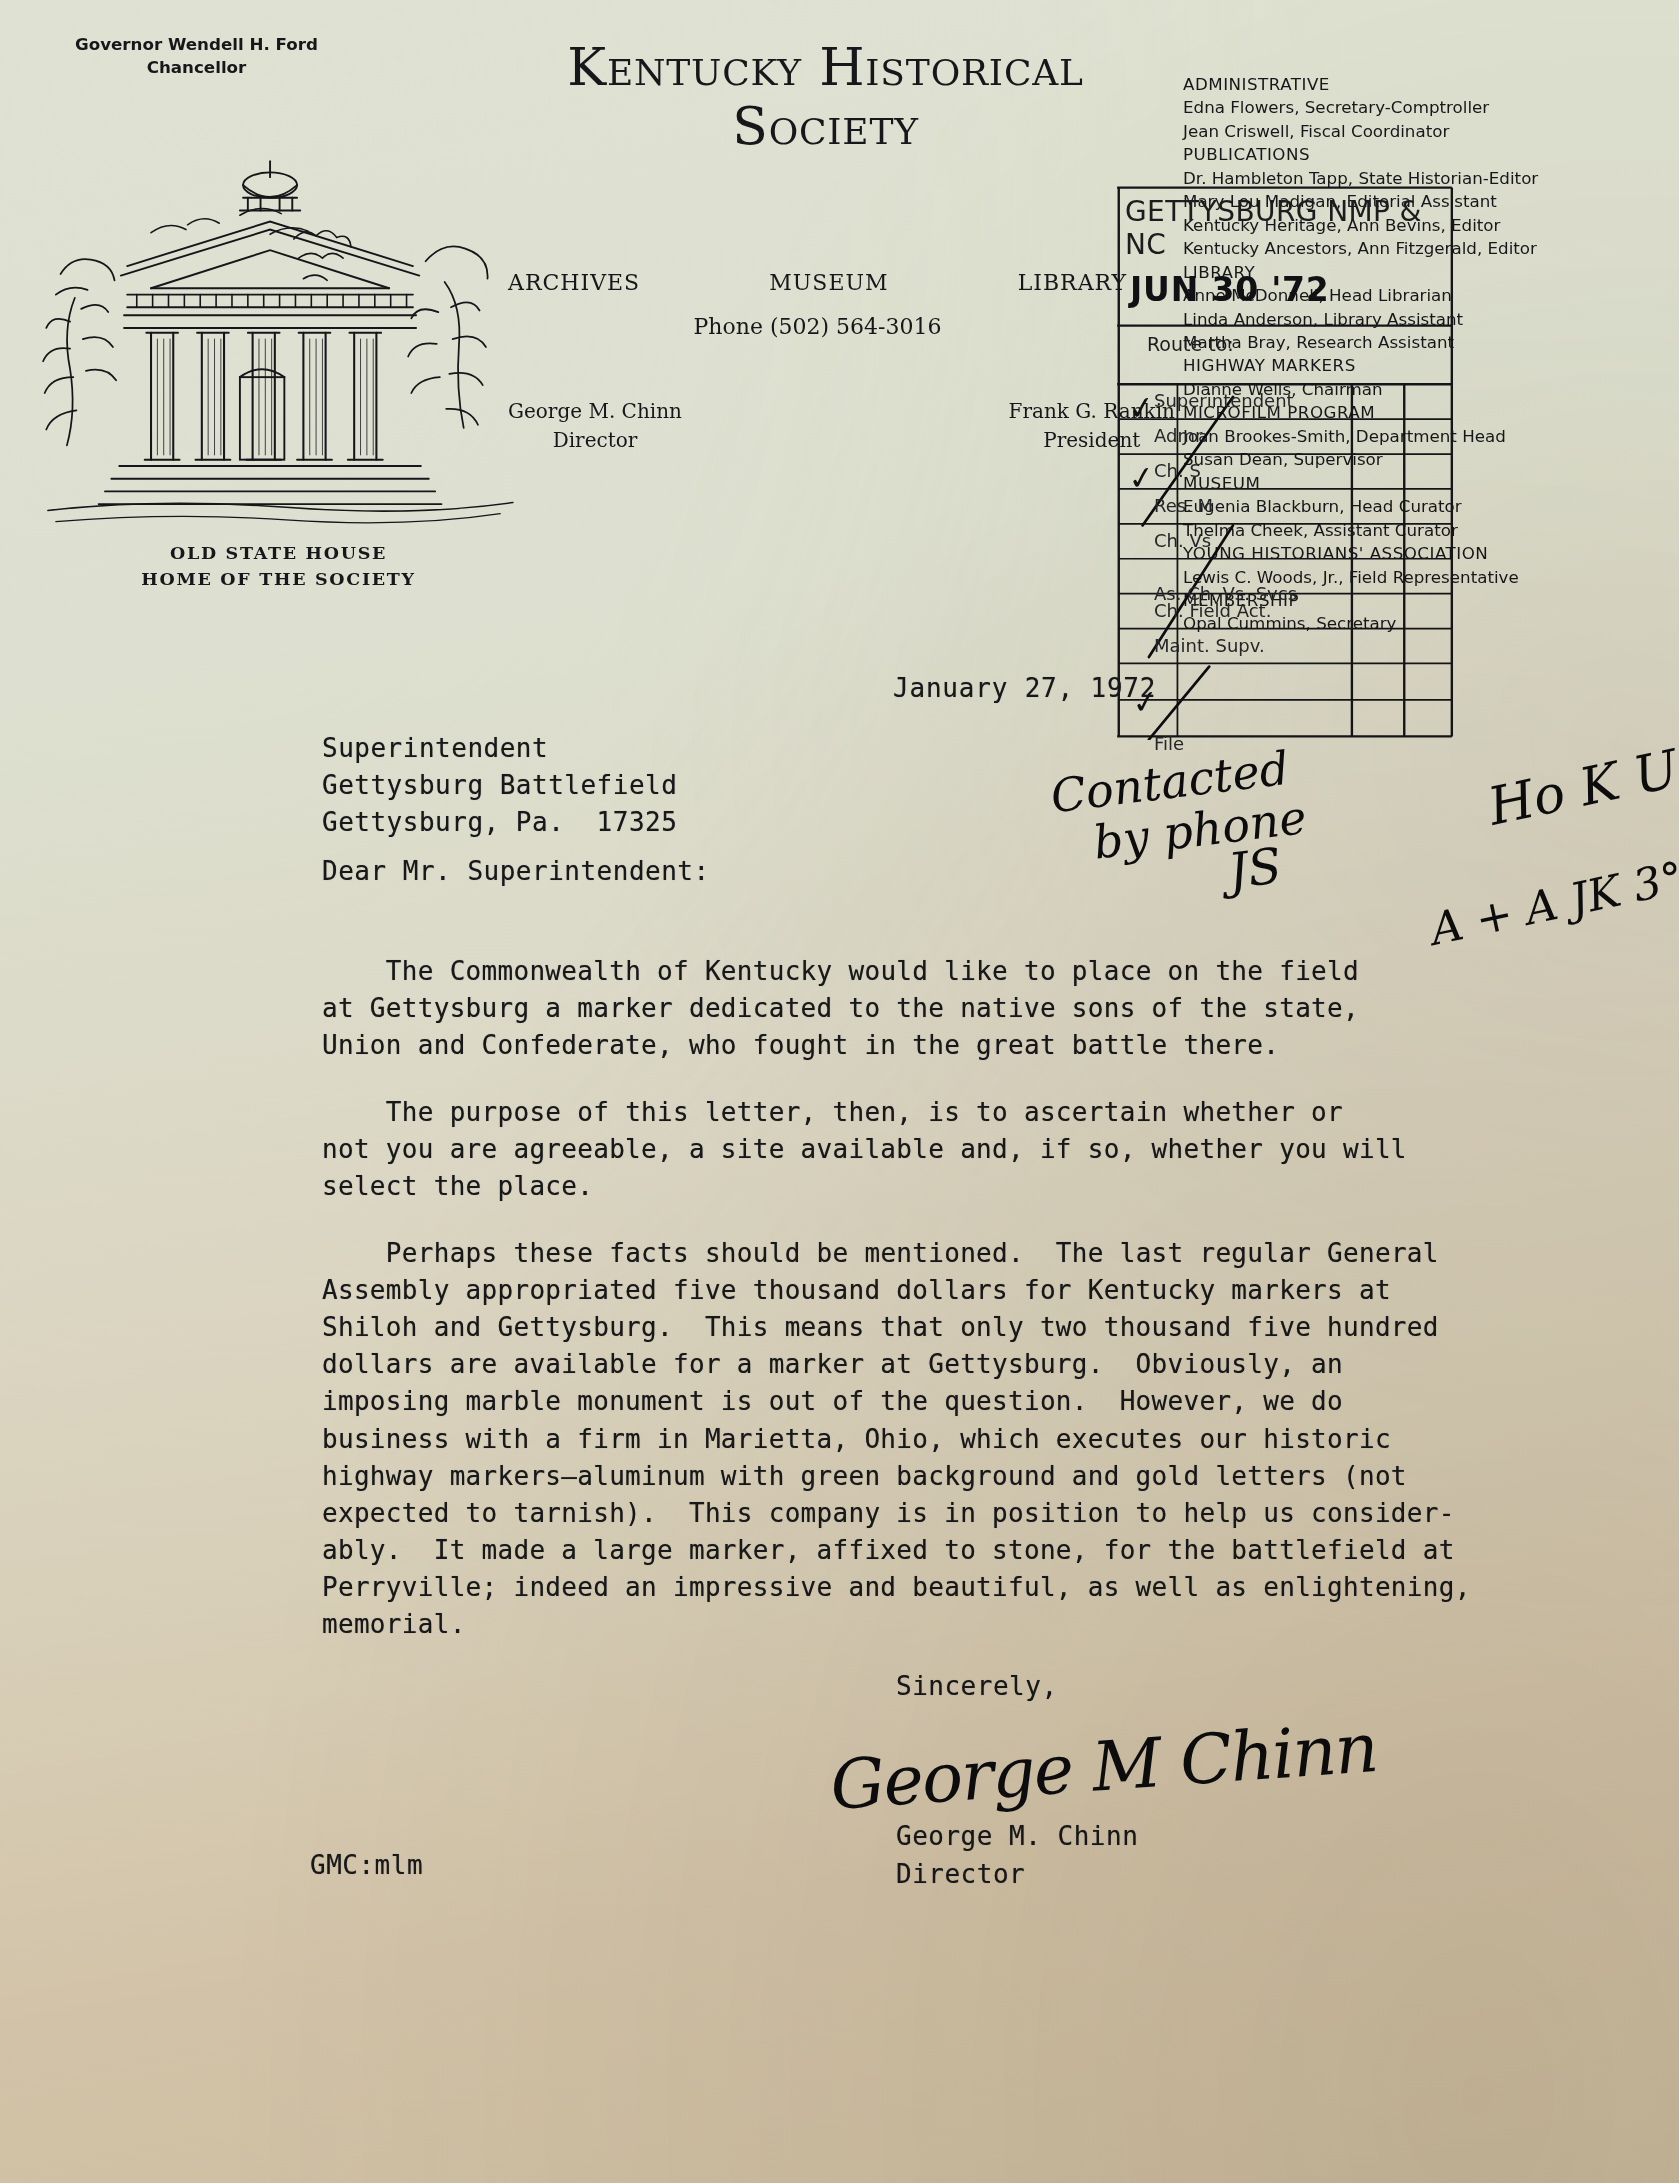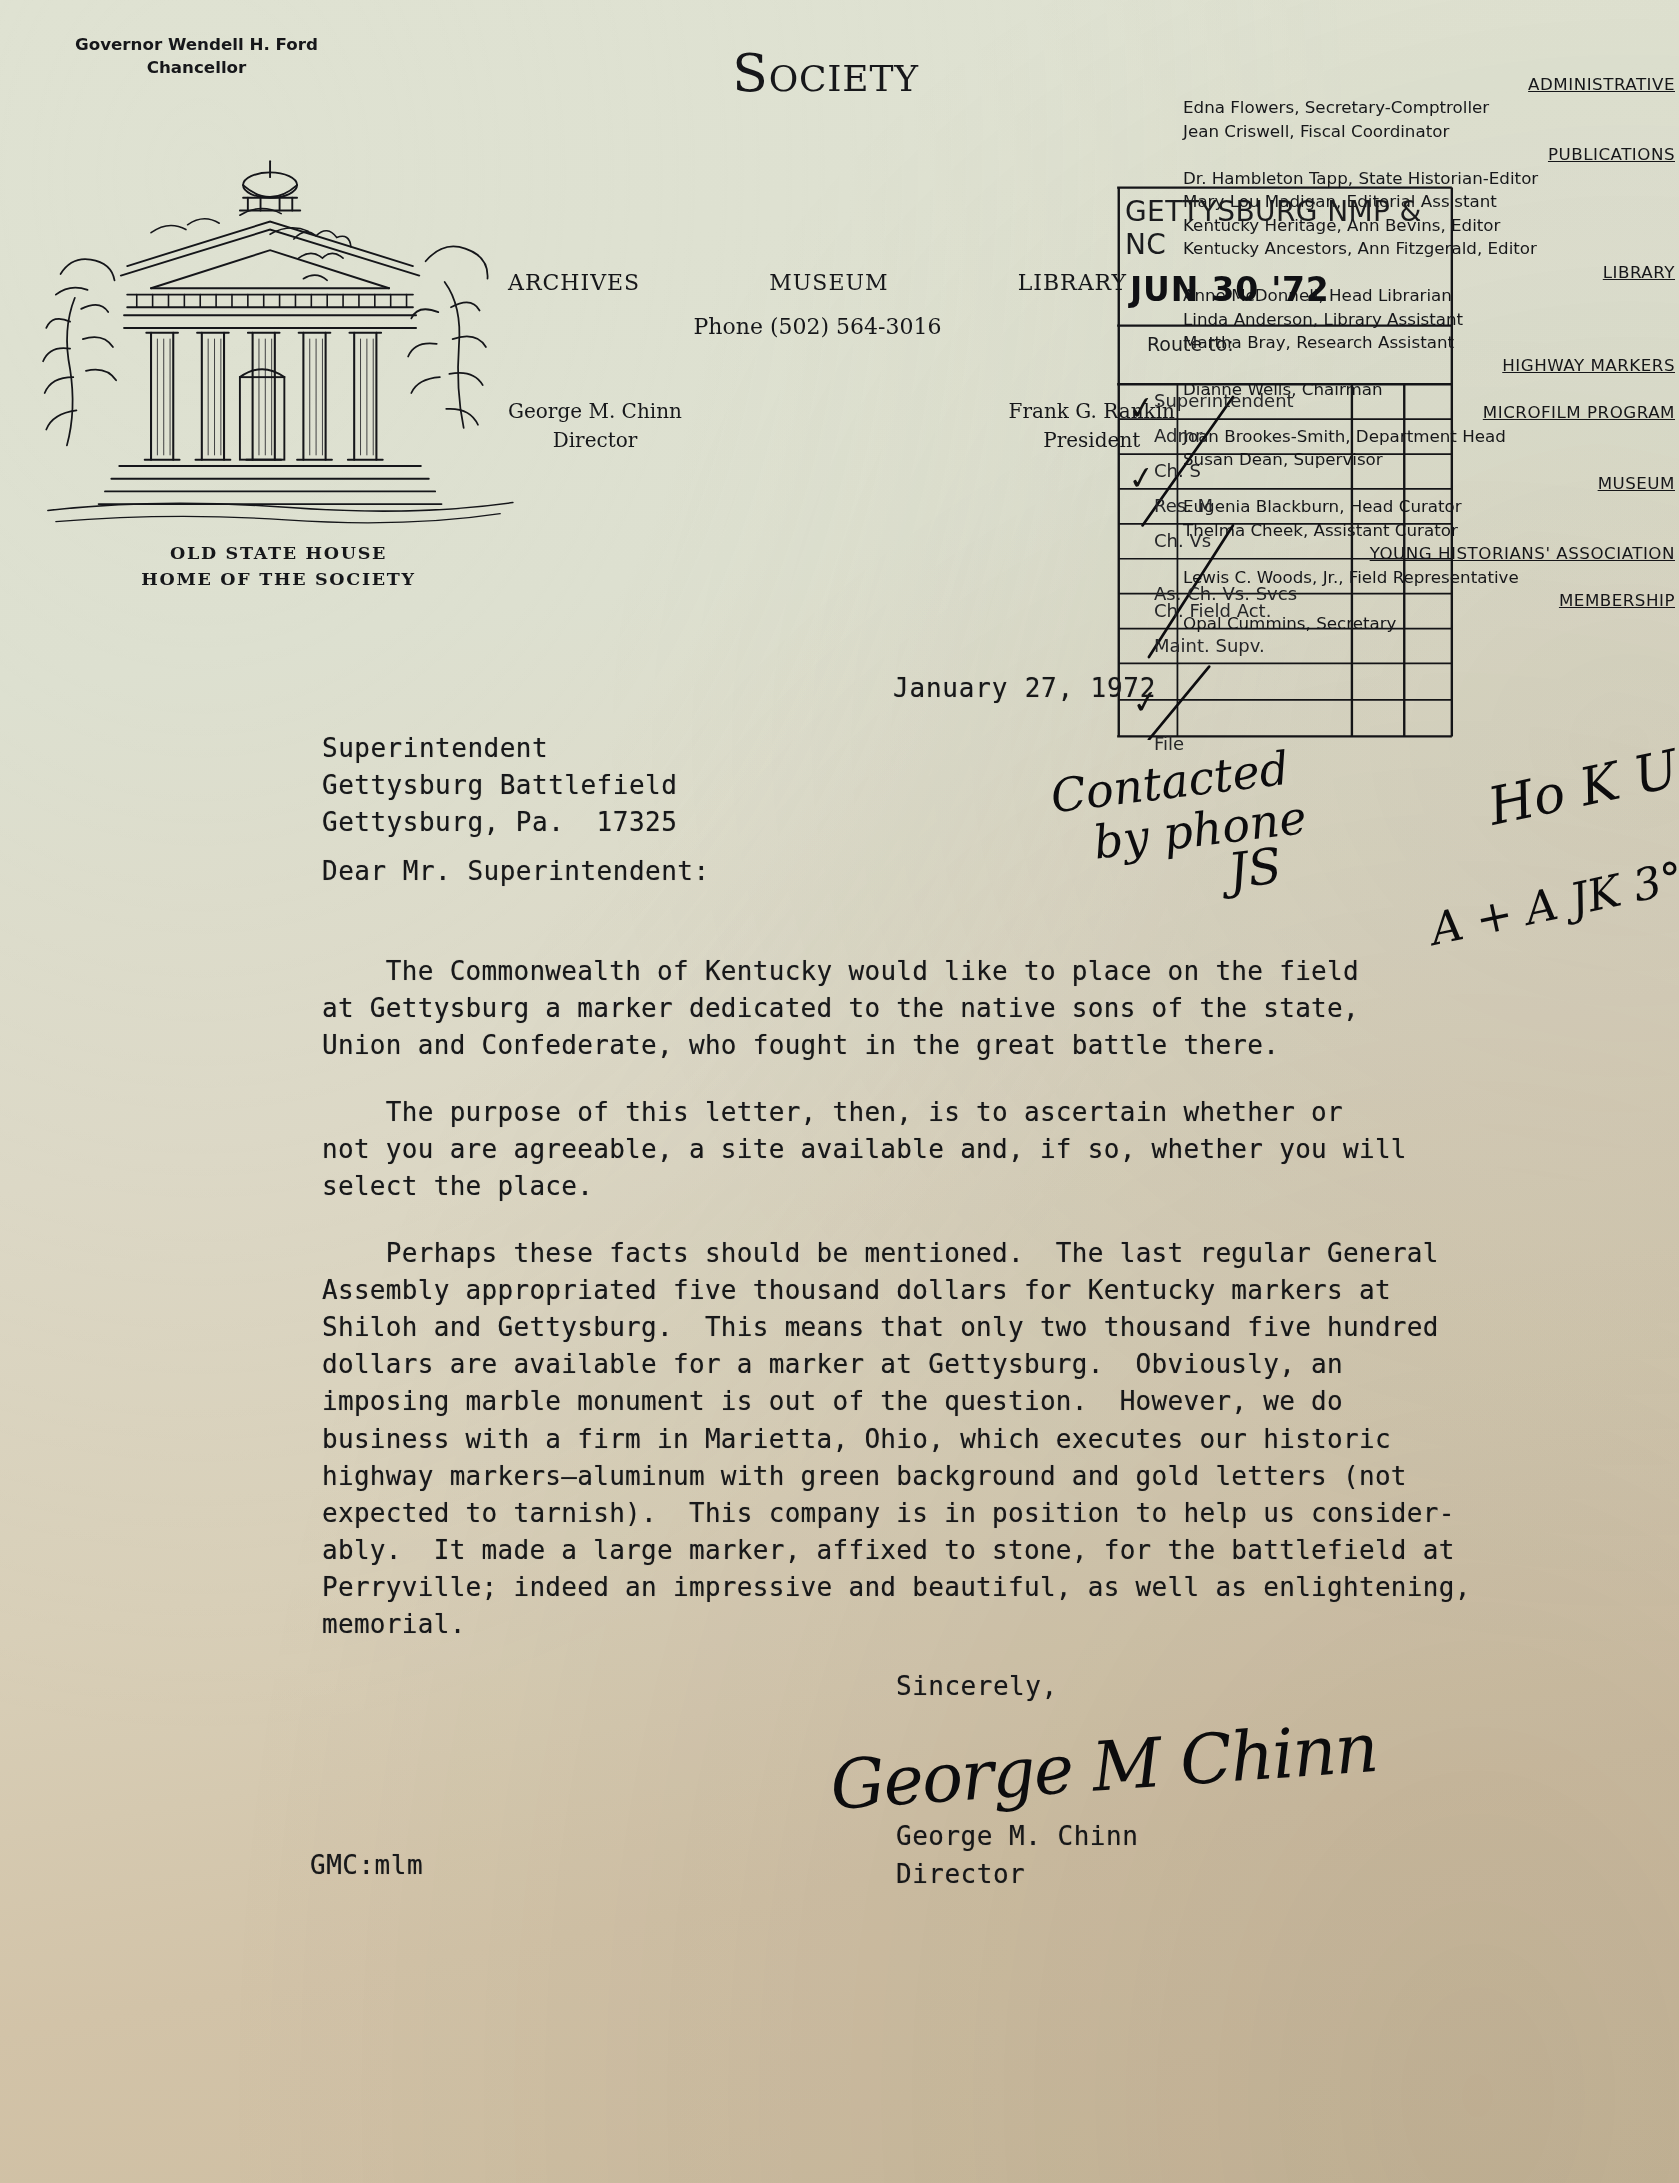--- a/index.html
+++ b/index.html
@@ -38,21 +38,21 @@
   #maintitle .l2{font-size:52px;letter-spacing:0.8px;font-variant:small-caps;font-weight:400;line-height:1.25;}
 
   #deptrow{left:508px;top:270px;width:619px;display:flex;justify-content:space-between;
            font-size:22px;font-variant:small-caps;letter-spacing:1px;}
   #addr{left:508px;top:310px;width:619px;text-align:center;font-size:22px;line-height:1.5;}
   #officers{left:508px;top:397px;width:667px;display:flex;justify-content:space-between;font-size:20px;line-height:1.45;}
   #officers .blk{text-align:center;}
 
   
   #staff{left:1183px;top:73px;width:492px;font-size:16.7px;line-height:1.405;}
-  #staff .hd{text-align:right;letter-spacing:0.5px;font-weight:400;text-decoration:underline;}
+  #staff .hd{text-align:left;letter-spacing:0.5px;font-weight:400;}
   #staff .nm{text-align:left;}
 
   
   #stamp{left:1114px;top:184px;width:341px;height:556px;}
   #stampbox{position:absolute;left:0;top:0;width:341px;height:556px;}
   #stamphdr{position:absolute;left:11px;top:11px;font-size:28px;letter-spacing:0.4px;color:#1b1c1e;}
   #stampdate{position:absolute;left:16px;top:86px;font-size:33px;font-weight:700;color:#101114;
              font-family:"DejaVu Sans","Liberation Sans",sans-serif;letter-spacing:0.8px;}
   #routelbl{position:absolute;left:33px;top:149px;font-size:19px;color:#1b1c1e;}
   .rrow{position:absolute;left:40px;font-size:18px;color:#26272a;}
@@ -168,20 +168,21 @@
       </g>
     </svg>
   </div>
 
   <div id="bldgcap" class="abs serif">
     <div>OLD STATE HOUSE</div>
     <div>HOME OF THE SOCIETY</div>
   </div>
 
   <div id="maintitle" class="abs serif">
+    <div class="l1">Kentucky Historical</div>
     <div class="l2">Society</div>
   </div>
 
   <div id="deptrow" class="abs serif">
     <span>ARCHIVES</span>
     <span>MUSEUM</span>
     <span>LIBRARY</span>
   </div>
 
   <div id="addr" class="abs serif">

